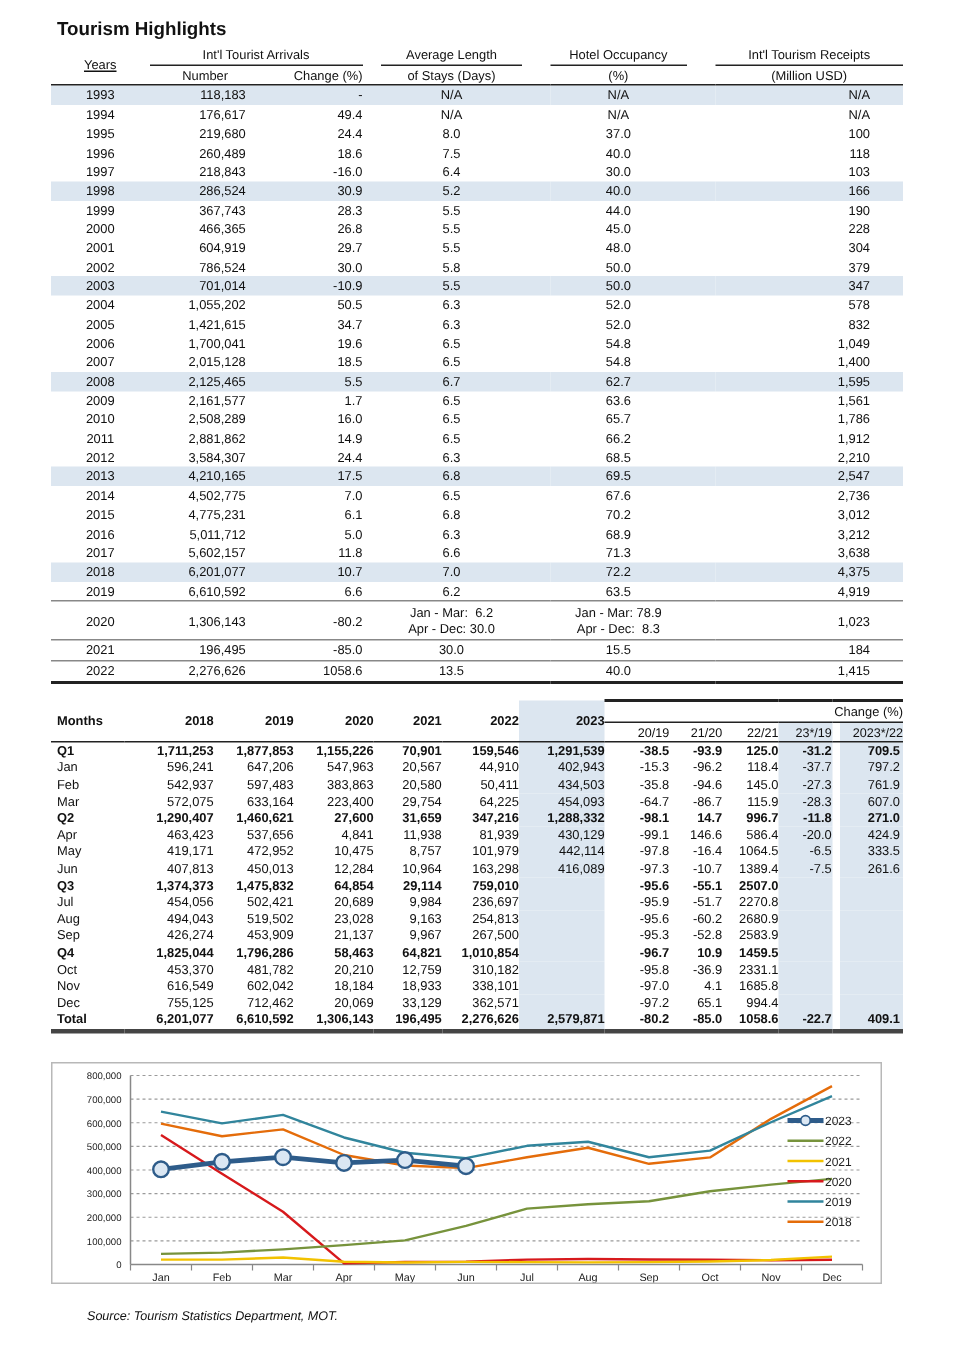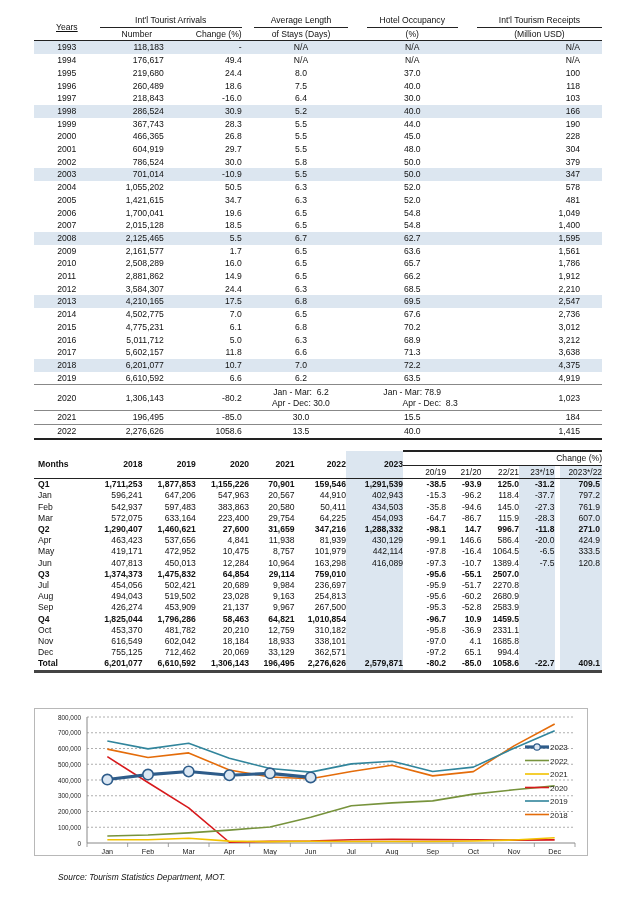--- a/index.html
+++ b/index.html
@@ -32,20 +32,21 @@
   .t2 .hdrrow th{border-bottom:1.6px solid #222;margin-top:20px;}
   .t2 .sub th{font-weight:normal;font-size:8.4px;}
   .chart{position:absolute;left:34px;top:708px;width:552px;height:146px;border:1.5px solid #b8b8b8;background:#fff;}
   .source{position:absolute;left:58px;top:872px;font-size:8.4px;font-style:italic;}
   svg text{font-family:"Liberation Sans",sans-serif;}
 </style>
 </head>
 <body>
 
 <div class="wrap">
+  <h1>Tourism Highlights</h1>
 
   <table class="t1">
     <colgroup>
       <col style="width:62px">
         <col style="width:70px">
         <col style="width:64px">
         <col style="width:12px">
       <col style="width:88px">
         <col style="width:18px">
         <col style="width:86px">
@@ -209,21 +210,21 @@
         </tr>
         <tr>
           <td>2005</td>
           <td class="num" style="padding-right:10px">1,421,615</td>
           <td class="num">34.7</td>
           <td></td>
           <td>6.3</td>
           <td></td>
           <td>52.0</td>
           <td></td>
-          <td class="num" style="padding-right:22px">481</td>
+          <td class="num" style="padding-right:22px">832</td>
         </tr>
         <tr>
           <td>2006</td>
           <td class="num" style="padding-right:10px">1,700,041</td>
           <td class="num">19.6</td>
           <td></td>
           <td>6.5</td>
           <td></td>
           <td>54.8</td>
           <td></td>
@@ -377,21 +378,21 @@
           <td class="num two" style="padding-right:10px">1,306,143</td>
           <td class="num two">-80.2</td>
           <td></td>
           <td class="two">
             <div style="white-space: pre;">Jan - Mar:  6.2</div>
             <div style="white-space: pre;">Apr - Dec: 30.0</div>
           </td>
           <td></td>
           <td class="two">
             <div style="white-space: pre;">Jan - Mar: 78.9</div>
-            <div style="white-space: pre; text-align: right;">Apr - Dec:  8.3</div>
+            <div style="white-space: pre;">Apr - Dec:  8.3</div>
           </td>
           <td></td>
           <td class="num two" style="padding-right:22px">1,023</td>
         </tr>
         <tr class="sep">
           <td>2021</td>
           <td class="num" style="padding-right:10px">196,495</td>
           <td class="num">-85.0</td>
           <td></td>
           <td>30.0</td>
@@ -563,21 +564,21 @@
             <td>450,013</td>
             <td>12,284</td>
             <td>10,964</td>
             <td>163,298</td>
             <td class="sh">416,089</td>
             <td>-97.3</td>
             <td>-10.7</td>
             <td>1389.4</td>
             <td class="sh">-7.5</td>
             <td></td>
-            <td class="sh" style="padding-right: 2px;">120.8</td>
+            <td class="sh" style="padding-right: 2px;">261.6</td>
           </tr>
           <tr class="q">
             <td class="lbl">Q3</td>
             <td>1,374,373</td>
             <td>1,475,832</td>
             <td>64,854</td>
             <td>29,114</td>
             <td>759,010</td>
             <td class="sh"></td>
             <td>-95.6</td>

